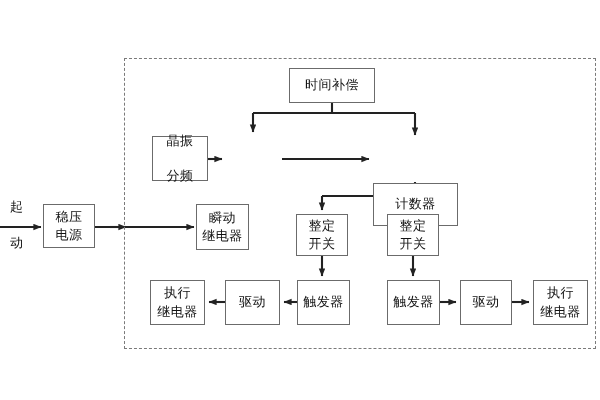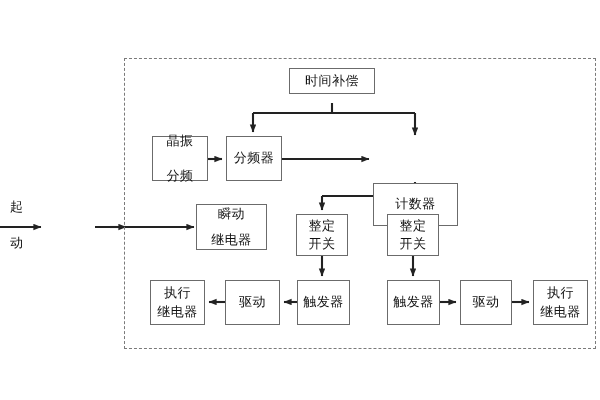--- a/index.html
+++ b/index.html
@@ -100,39 +100,40 @@
       <line x1="225" y1="302" x2="209" y2="302" marker-end="url(#arrow)"></line>
 
       <line x1="440" y1="302" x2="456" y2="302" marker-end="url(#arrow)"></line>
       <line x1="512" y1="302" x2="529" y2="302" marker-end="url(#arrow)"></line>
     </g>
   </svg>
 
   <div class="free-label" style="left:10px; top:198px;">起</div>
   <div class="free-label" style="left:10px; top:234px;">动</div>
 
+  <div class="node" style="left:43px; top:204px; width:52px; height:44px;">
+    <span class="ln">稳压</span>
+    <span class="ln">电源</span>
+  </div>
 
-  <div class="node" style="left:289px; top:68px; width:86px; height:26px;">
+  <div class="node" style="left:289px; top:68px; width:86px; height:35px;">
     <span class="ln">时间补偿</span>
   </div>
 
   <div class="node" style="left:152px; top:136px; width:56px; height:45px;gap:16px;">
     <span class="ln">晶振</span>
     <span class="ln">分频</span>
   </div>
 
-  <div class="node" style="left:226px; top:136px; width:56px; height:45px;">
-    <span class="ln">分频器</span>
-  </div>
 
   <div class="node" style="left:373px; top:139px; width:85px; height:43px;margin-top:44px;">
     <span class="ln">计数器</span>
   </div>
 
-  <div class="node" style="left:196px; top:204px; width:71px; height:46px;justify-content:space-between;">
+  <div class="node" style="left:196px; top:204px; width:53px; height:46px;">
     <span class="ln">瞬动</span>
     <span class="ln">继电器</span>
   </div>
 
   <div class="node" style="left:296px; top:214px; width:52px; height:42px;">
     <span class="ln">整定</span>
     <span class="ln">开关</span>
   </div>
 
   <div class="node" style="left:387px; top:214px; width:52px; height:42px;">

